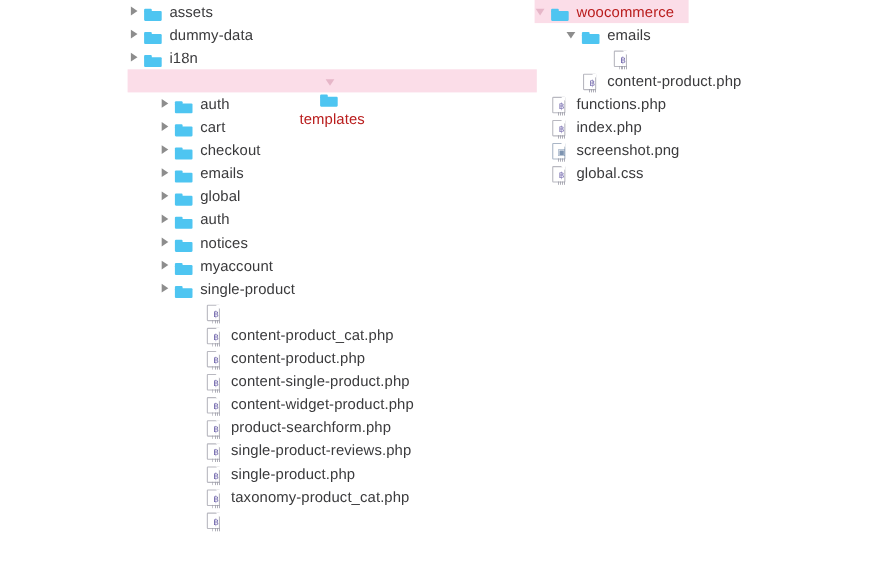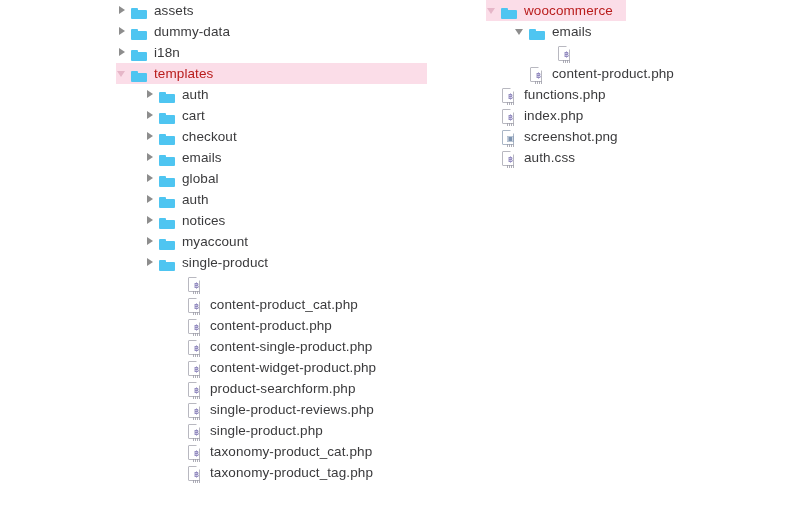--- a/index.html
+++ b/index.html
@@ -40,21 +40,22 @@
     box-sizing: border-box;
   }
 
   
   .tree-row.selected {
     background: #fbdde8;
   }
   #left-column .tree-row.selected {
     margin-left: 85px;
     padding-left: 0;
-    width: 311px;
+    width: 372px;
+    flex-direction: column;
   }
   #right-column .tree-row.selected {
     width: 140px;
   }
 
   .twisty {
     width: 14px;
     min-width: 14px;
     height: 21px;
     position: relative;
@@ -376,21 +377,20 @@
       </div>
       <div class="tree-row">
         <span class="ind" style="width: 141px;"></span>
         <span class="twisty none"></span>
         <span class="icon icon-file">
           <span class="sheet">
             <span class="glyph">฿</span>
             <span class="barcode"></span>
           </span>
         </span>
-        <span class="label">taxonomy-product_tag.php</span>
       </div>
     </div>
 
   <div class="column" id="right-column">
       <div class="tree-row selected">
         <span class="ind" style="width: 0px;"></span>
         <span class="twisty expanded"></span>
         <span class="icon icon-folder"></span>
         <span class="label">woocommerce</span>
       </div>
@@ -456,21 +456,21 @@
       </div>
       <div class="tree-row">
         <span class="ind" style="width: 0px;"></span>
         <span class="twisty none"></span>
         <span class="icon icon-file">
           <span class="sheet">
             <span class="glyph">฿</span>
             <span class="barcode"></span>
           </span>
         </span>
-        <span class="label">auth.css</span>
+        <span class="label">global.css</span>
       </div>
     </div>
 
   <div id="bottom-partial">
     <div class="tree-row" style="height:21px;">
 
       <span class="twisty collapsed"></span>
       <span class="icon icon-folder"></span>
     </div>
   </div>

